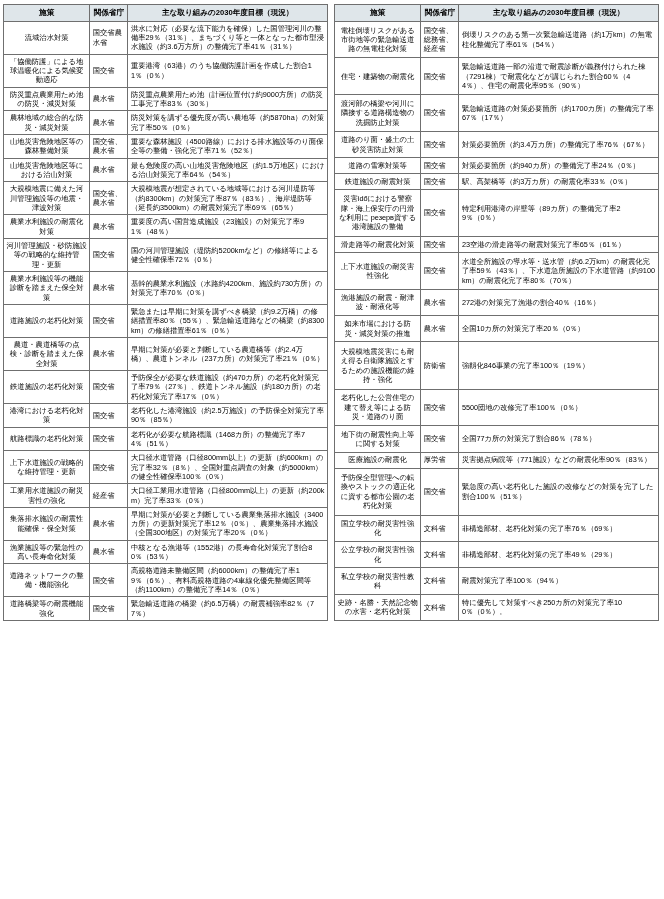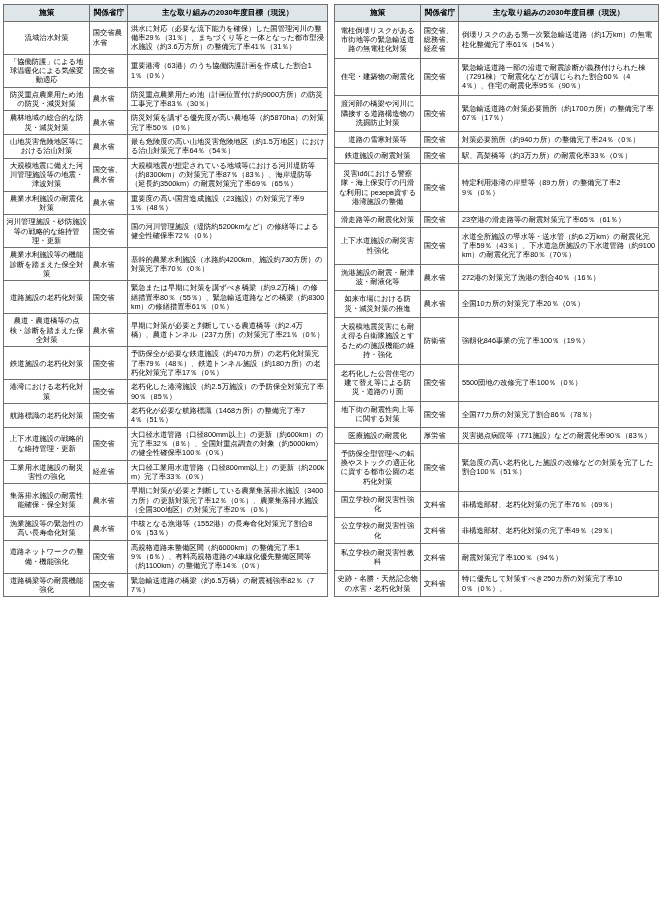--- a/index.html
+++ b/index.html
@@ -78,20 +78,25 @@
           <td class="measure">防災重点農業用ため池の防災・減災対策</td>
           <td class="ministry">農水省</td>
           <td class="target">防災重点農業用ため池（計画位置付け約9000方所）の防災工事完了率83％（30％）</td>
         </tr>
         <tr>
           <td class="measure">農林地域の総合的な防災・減災対策</td>
           <td class="ministry">農水省</td>
           <td class="target">防災対策を講ずる優先度が高い農地等（約5870ha）の対策完了率50％（0％）</td>
         </tr>
         <tr>
+          <td class="measure">山地災害危険地区等の森林整備対策</td>
+          <td class="ministry">国交省、農水省</td>
+          <td class="target">重要な森林施設（4500路線）における排水施設等のり面保全等の整備・強化完了率71％（52％）</td>
+        </tr>
+        <tr>
           <td class="measure">山地災害危険地区等における治山対策</td>
           <td class="ministry">農水省</td>
           <td class="target">最も危険度の高い山地災害危険地区（約1.5万地区）における治山対策完了率64％（54％）</td>
         </tr>
         <tr>
           <td class="measure">大規模地震に備えた河川管理施設等の地震・津波対策</td>
           <td class="ministry">国交省、農水省</td>
           <td class="target">大規模地震が想定されている地域等における河川堤防等（約8300km）の対策完了率87％（83％）、海岸堤防等（延長約3500km）の耐震対策完了率69％（65％）</td>
         </tr>
         <tr>
@@ -115,21 +120,21 @@
           <td class="target">緊急または早期に対策を講ずべき橋梁（約9.2万橋）の修繕措置率80％（55％）、緊急輸送道路などの橋梁（約8300km）の修繕措置率61％（0％）</td>
         </tr>
         <tr>
           <td class="measure">農道・農道橋等の点検・診断を踏まえた保全対策</td>
           <td class="ministry">農水省</td>
           <td class="target">早期に対策が必要と判断している農道橋等（約2.4万橋）、農道トンネル（237カ所）の対策完了率21％（0％）</td>
         </tr>
         <tr>
           <td class="measure">鉄道施設の老朽化対策</td>
           <td class="ministry">国交省</td>
-          <td class="target">予防保全が必要な鉄道施設（約470カ所）の老朽化対策完了率79％（48％）、鉄道トンネル施設（約180カ所）の老朽化対策完了率17％（0％）</td>
+          <td class="target">予防保全が必要な鉄道施設（約470カ所）の老朽化対策完了率79％（27％）、鉄道トンネル施設（約180カ所）の老朽化対策完了率17％（0％）</td>
         </tr>
         <tr>
           <td class="measure">港湾における老朽化対策</td>
           <td class="ministry">国交省</td>
           <td class="target">老朽化した港湾施設（約2.5万施設）の予防保全対策完了率90％（85％）</td>
         </tr>
         <tr>
           <td class="measure">航路標識の老朽化対策</td>
           <td class="ministry">国交省</td>
           <td class="target">老朽化が必要な航路標識（1468カ所）の整備完了率74％（51％）</td>
@@ -190,20 +195,25 @@
           <td class="measure">住宅・建築物の耐震化</td>
           <td class="ministry">国交省</td>
           <td class="target">緊急輸送道路一部の沿道で耐震診断が義務付けられた棟（7291棟）で耐震化などが講じられた割合60％（44％）、住宅の耐震化率95％（90％）</td>
         </tr>
         <tr>
           <td class="measure">渡河部の橋梁や河川に隣接する道路構造物の洗掘防止対策</td>
           <td class="ministry">国交省</td>
           <td class="target">緊急輸送道路の対策必要箇所（約1700カ所）の整備完了率67％（17％）</td>
         </tr>
         <tr>
+          <td class="measure">道路のり面・盛土の土砂災害防止対策</td>
+          <td class="ministry">国交省</td>
+          <td class="target">対策必要箇所（約3.4万カ所）の整備完了率76％（67％）</td>
+        </tr>
+        <tr>
           <td class="measure">道路の雪寒対策等</td>
           <td class="ministry">国交省</td>
           <td class="target">対策必要箇所（約940カ所）の整備完了率24％（0％）</td>
         </tr>
         <tr>
           <td class="measure">鉄道施設の耐震対策</td>
           <td class="ministry">国交省</td>
           <td class="target">駅、高架橋等（約3万カ所）の耐震化率33％（0％）</td>
         </tr>
         <tr>

